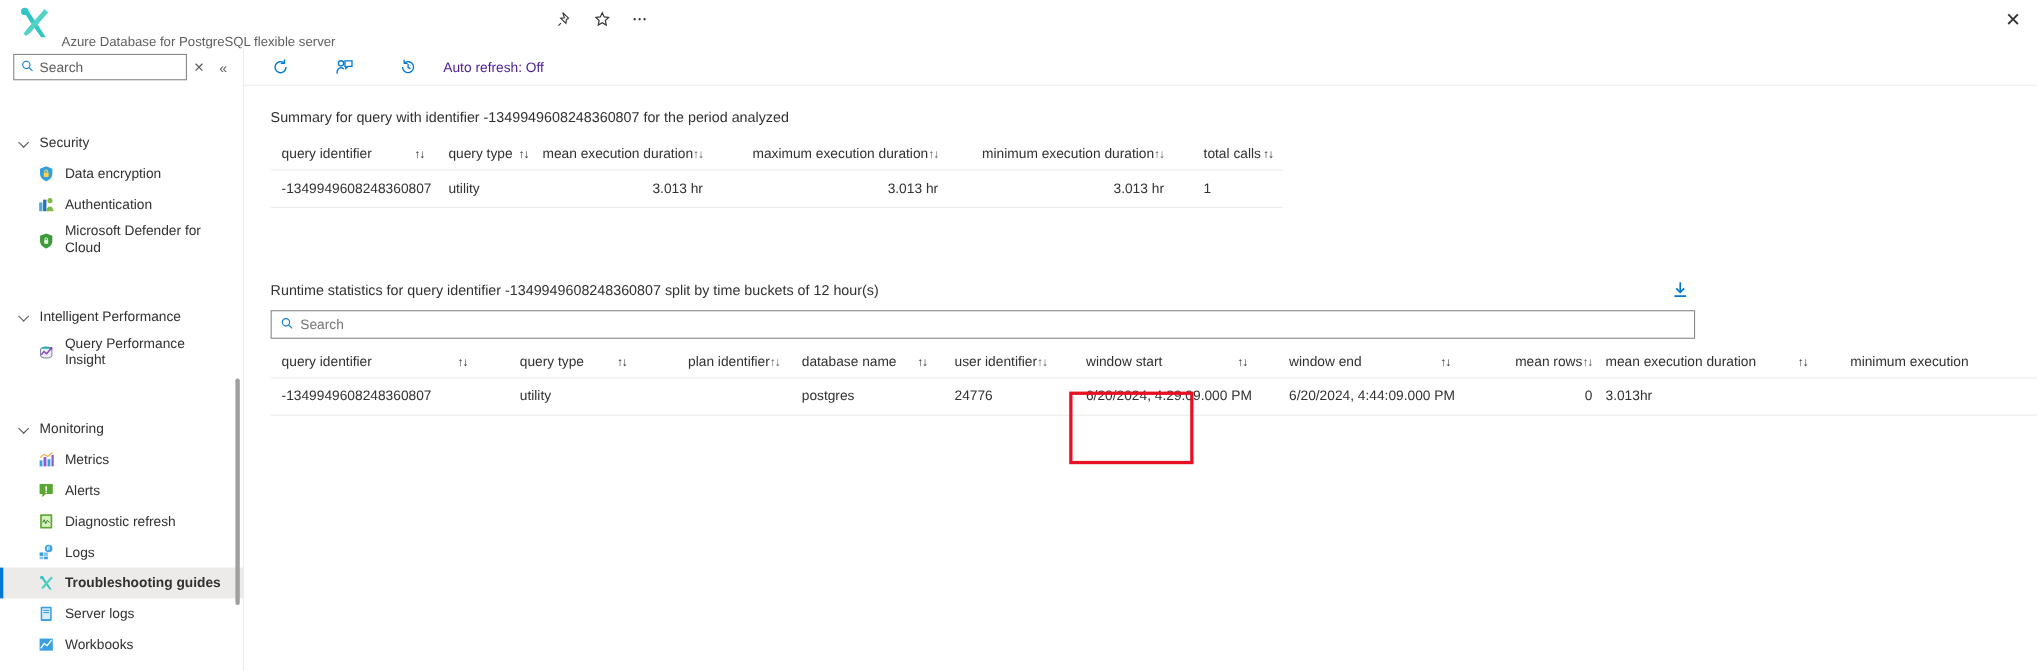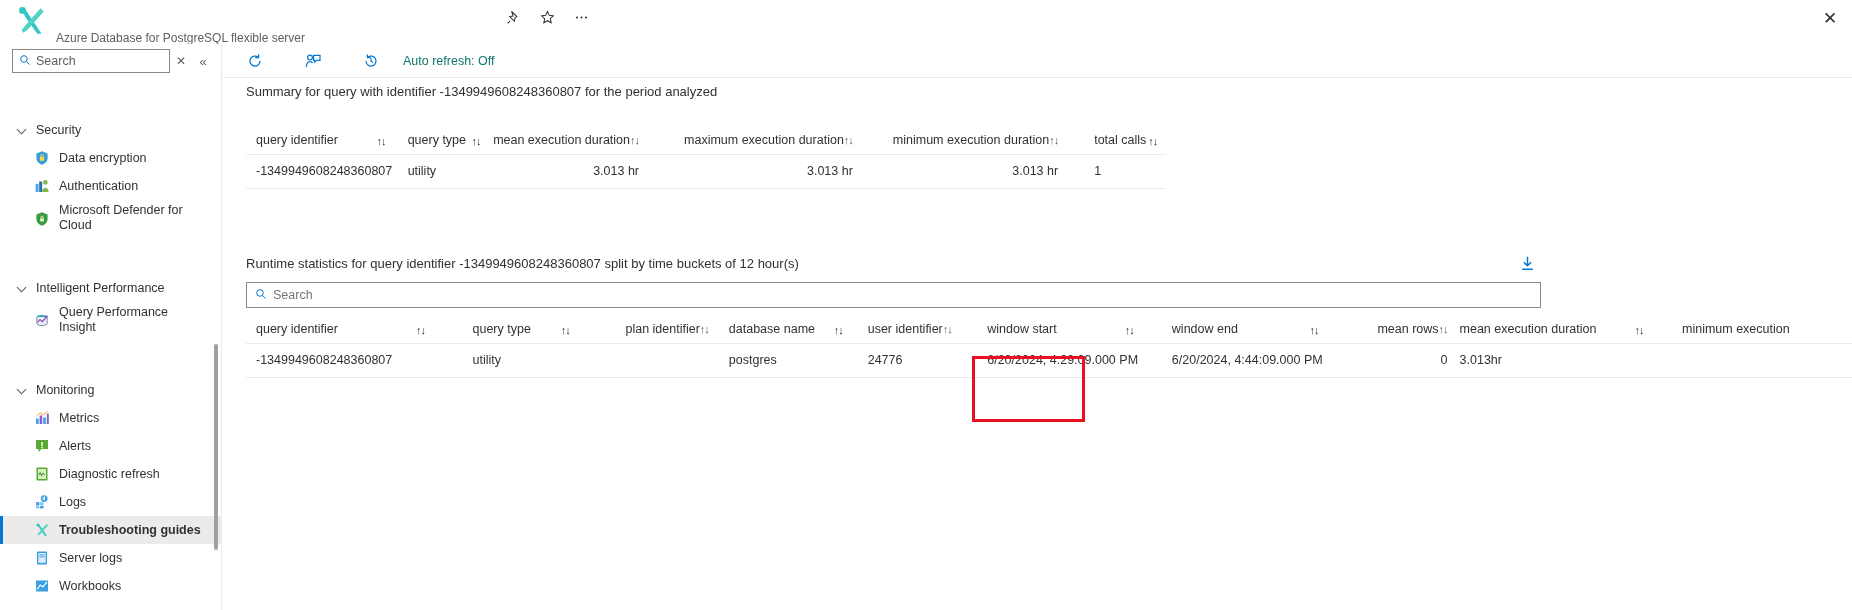--- a/index.html
+++ b/index.html
@@ -92,26 +92,26 @@
   
   .content { position:absolute; left:222px; top:44px; width:1630px; height:566px; background:#fff; }
 
   .cmdbar {
     position:absolute; left:0; top:0; width:1630px; height:34px;
     display:flex; align-items:center; gap:4px; padding-left:18px;
     border-bottom:1px solid #edebe9;
   }
   .cmd-btn {
     height:28px; display:flex; align-items:center; gap:24px; padding:0 7px;
-    font-size:12.5px; color:#0f766e; cursor:pointer; border-radius:2px;
+    font-size:12.5px; color:#4c1d95; cursor:pointer; border-radius:2px;
   }
   .cmd-ico { width:16px; height:16px; display:block; color:#0078d4; }
 
   .sec1-title {
-    position:absolute; left:24px; top:40px; font-size:13px; color:#323130; white-space:nowrap;
+    position:absolute; left:24px; top:55px; font-size:13px; color:#323130; white-space:nowrap;
   }
   .tbl { position:absolute; border-collapse:collapse; font-size:12.5px; }
   .tbl th {
     font-weight:400; color:#323130; text-align:left; padding:6px 0 7px 0;
     border-bottom:1px solid #edebe9; white-space:nowrap; vertical-align:bottom;
   }
   .tbl td {
     color:#323130; padding:9px 0 10px 0; border-bottom:1px solid #edebe9;
     white-space:nowrap;
   }

